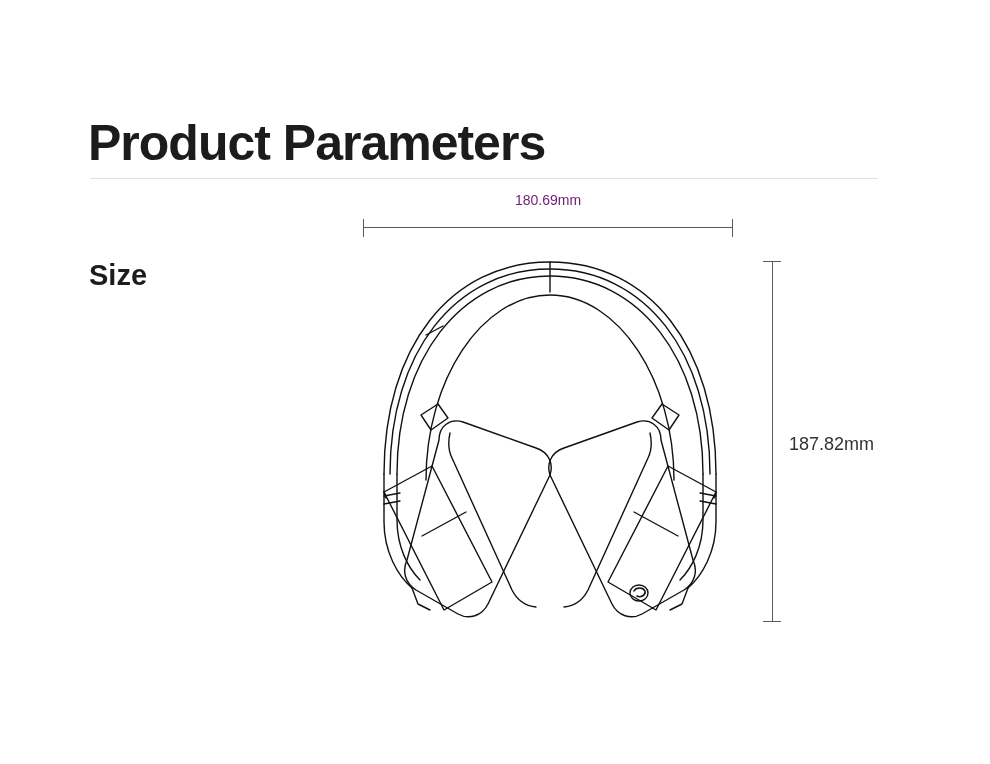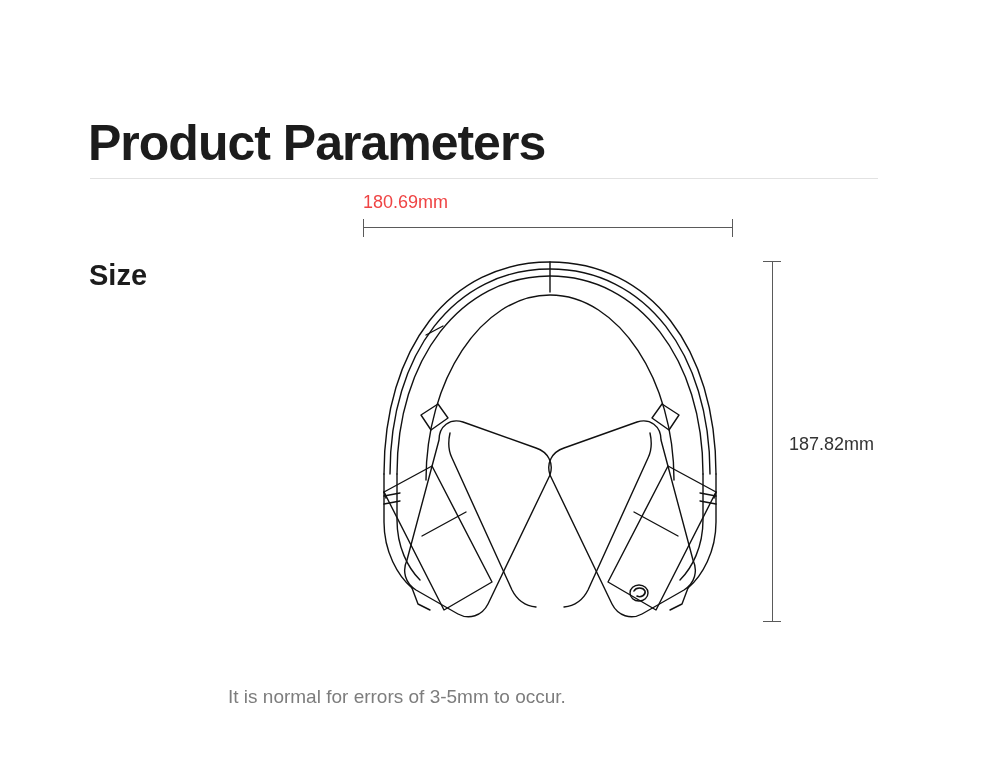--- a/index.html
+++ b/index.html
@@ -72,23 +72,23 @@
     height: 18px;
     background: #5a5a5a;
   }
   #dim-width .cap.left  { left: 0; }
   #dim-width .cap.right { right: 0; }
   #dim-width-label {
     position: absolute;
     left: 363px;
     top: 192px;
     width: 370px;
-    text-align: left;
-    font-size: 18px;
-    color: #ef4444;
+    text-align: center;
+    font-size: 14px;
+    color: #701a75;
   }
 
   
   #dim-height {
     position: absolute;
     left: 763px;
     top: 261px;
     width: 18px;
     height: 361px;
   }
@@ -233,16 +233,15 @@
 
       <g>
         <ellipse cx="279" cy="341" rx="9" ry="8"></ellipse>
         <path d="M274 339 C276 335 283 335 285 339 C286 343 281 346 277 344" stroke-width="1.6"></path>
       </g>
 
     </svg>
   </div>
 
   <div id="footnote">
-    <div>It is normal for errors of 3-5mm to occur.</div>
   </div>
 
 </div>
 
 </body></html>

